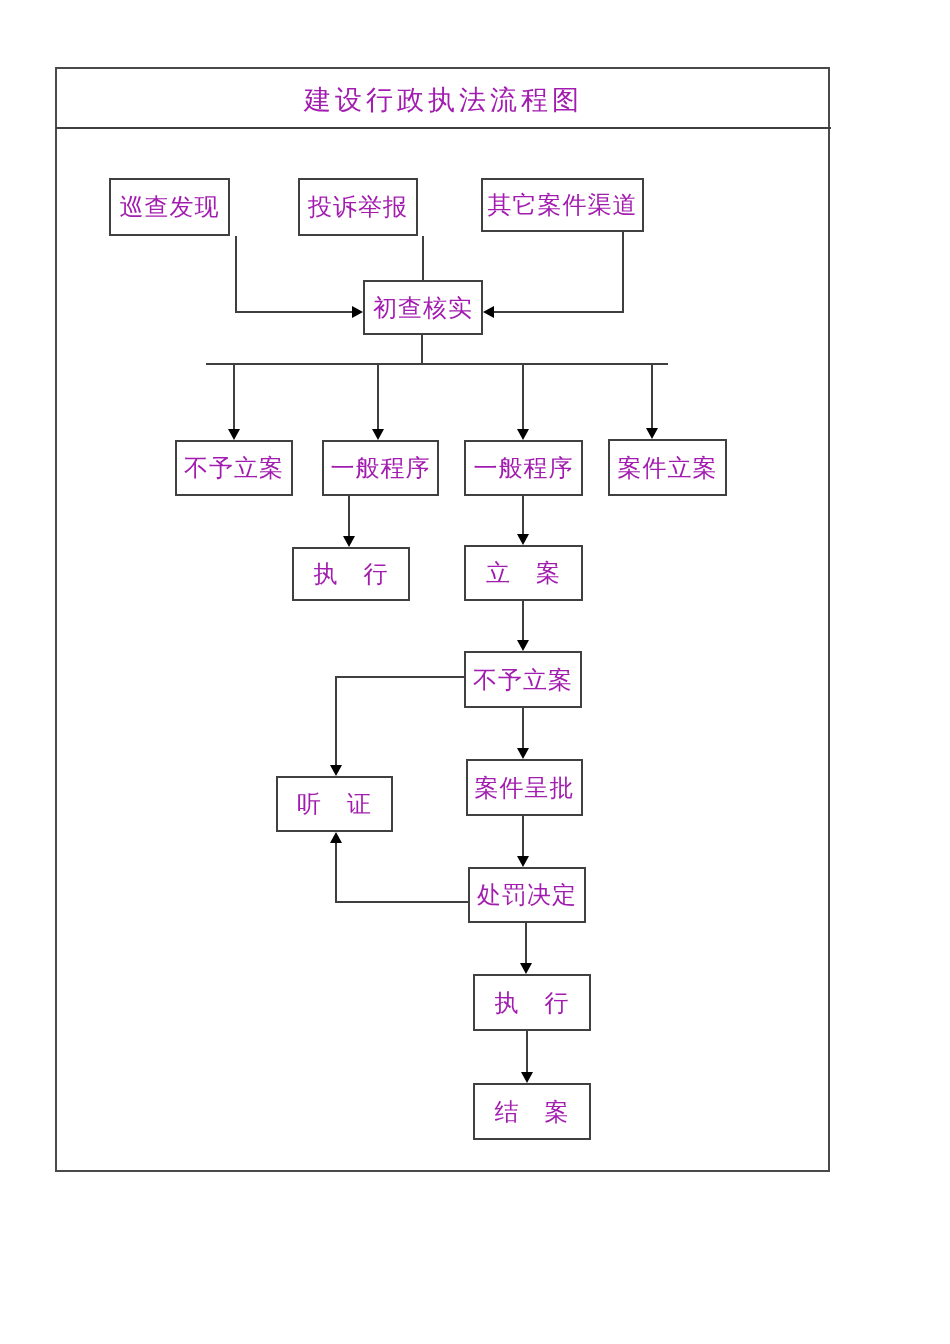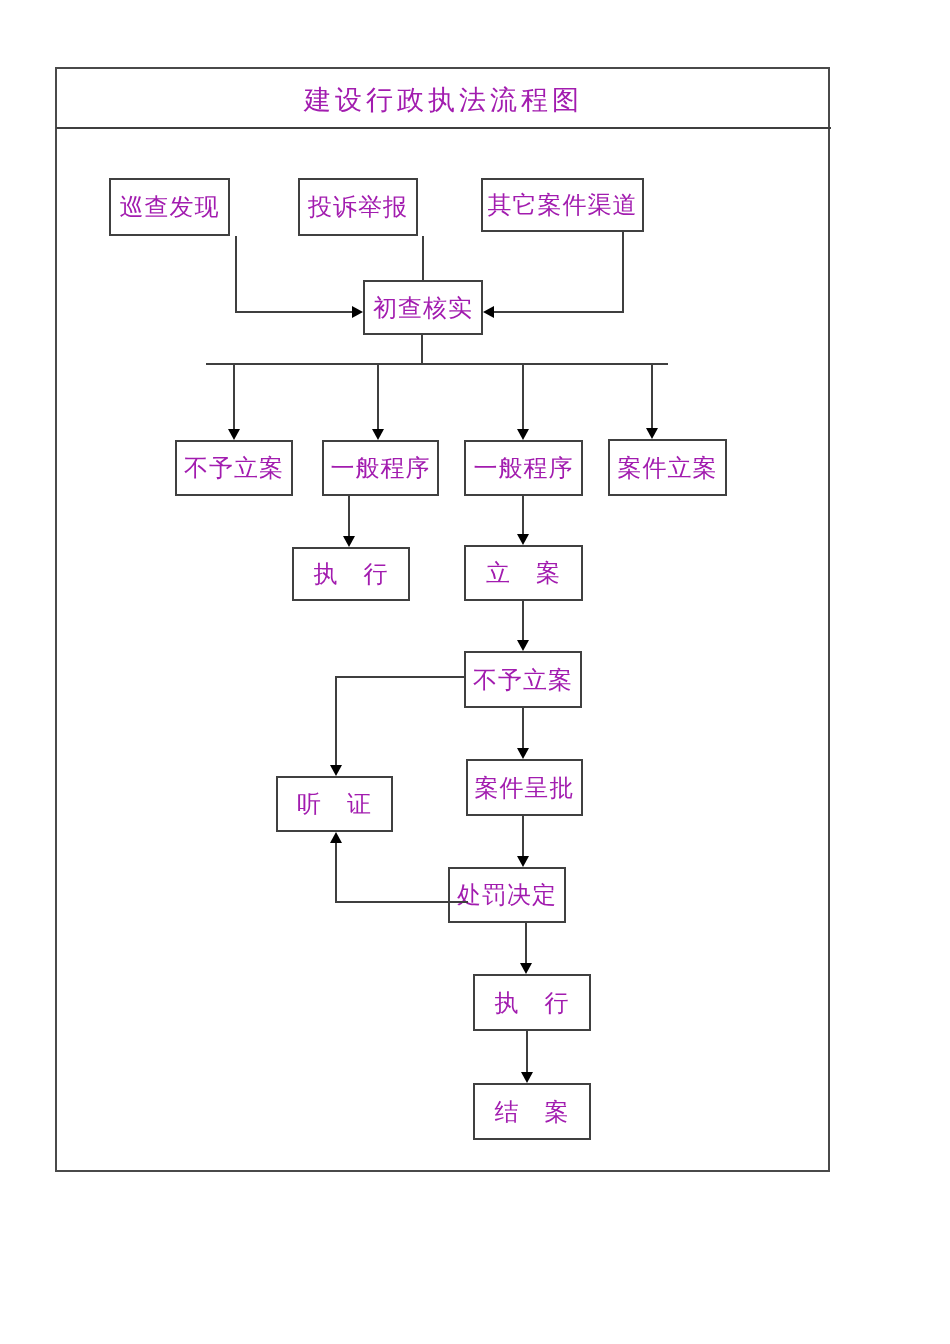--- a/index.html
+++ b/index.html
@@ -55,21 +55,21 @@
   <div class="node" style="left:322px;top:440px;width:117px;height:56px">一般程序</div>
   <div class="node" style="left:464px;top:440px;width:119px;height:56px">一般程序</div>
   <div class="node" style="left:608px;top:439px;width:119px;height:57px">案件立案</div>
 
   <div class="node" style="left:292px;top:547px;width:118px;height:54px">执　行</div>
   <div class="node" style="left:464px;top:545px;width:119px;height:56px">立　案</div>
 
   <div class="node" style="left:464px;top:651px;width:118px;height:57px">不予立案</div>
   <div class="node" style="left:276px;top:776px;width:117px;height:56px">听　证</div>
   <div class="node" style="left:466px;top:759px;width:117px;height:57px">案件呈批</div>
-  <div class="node" style="left:448px;top:867px;width:118px;height:56px">处罚决定</div>
+  <div class="node" style="left:468px;top:867px;width:118px;height:56px">处罚决定</div>
   <div class="node" style="left:473px;top:974px;width:118px;height:57px">执　行</div>
   <div class="node" style="left:473px;top:1083px;width:118px;height:57px">结　案</div>
 
   <div class="vline" style="left:235px;top:236px;height:77px"></div>
   <div class="hline" style="left:235px;top:311px;width:118px"></div>
   <div class="arr arr-right" style="left:352px;top:306px"></div>
 
   <div class="vline" style="left:422px;top:236px;height:44px"></div>
 
   <div class="vline" style="left:622px;top:232px;height:81px"></div>

